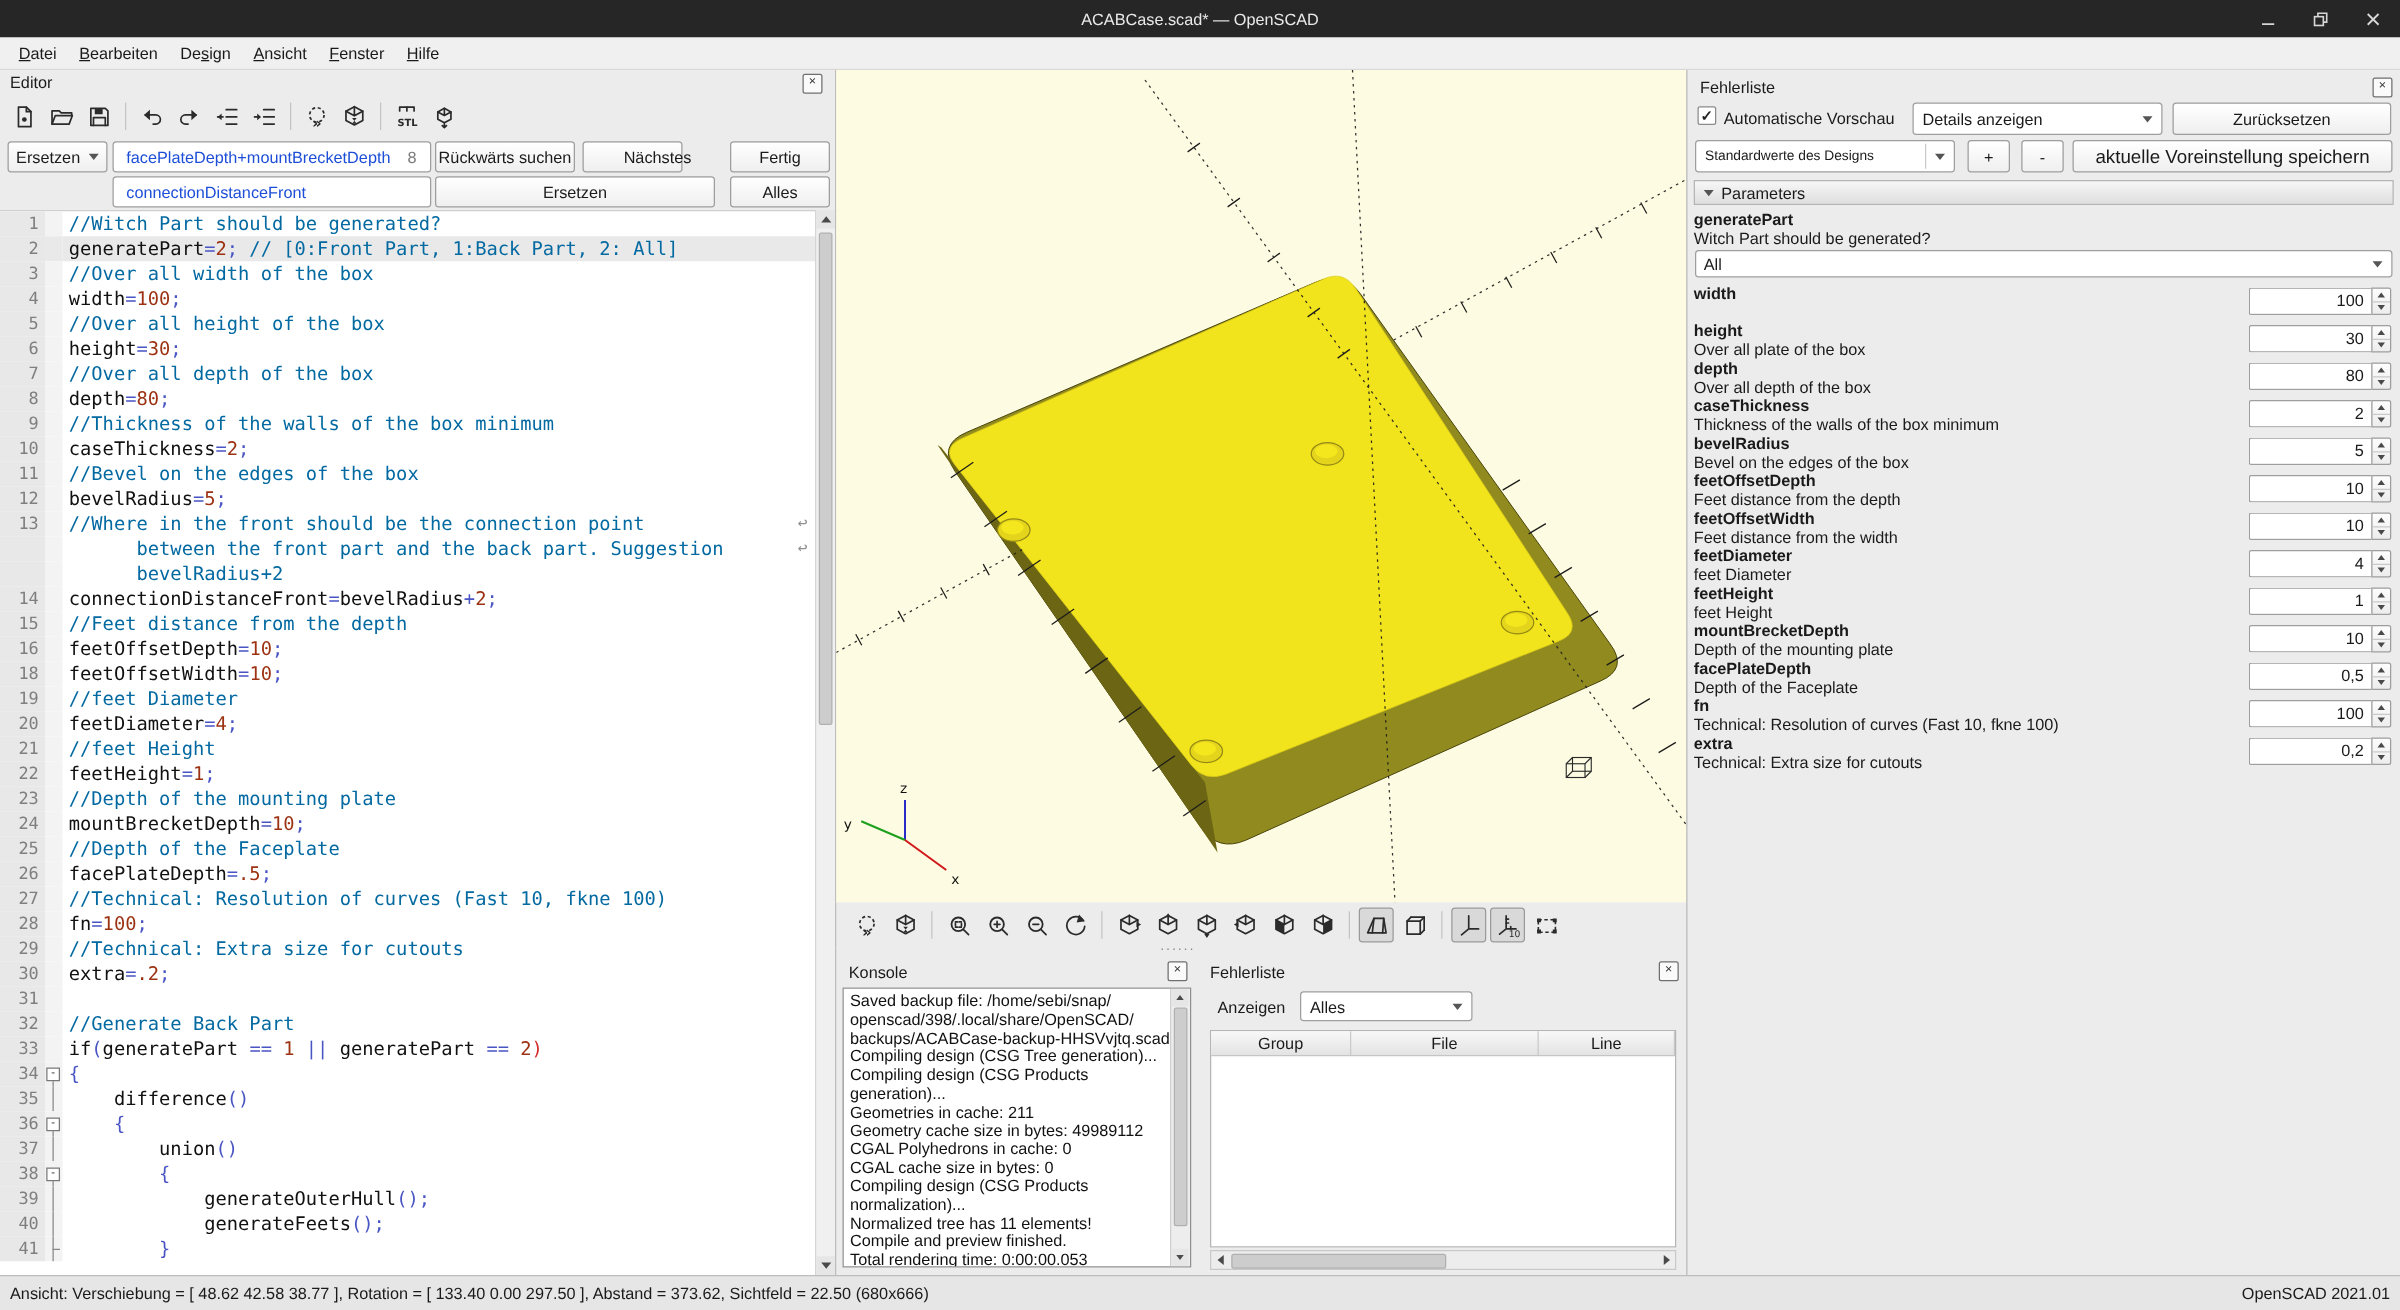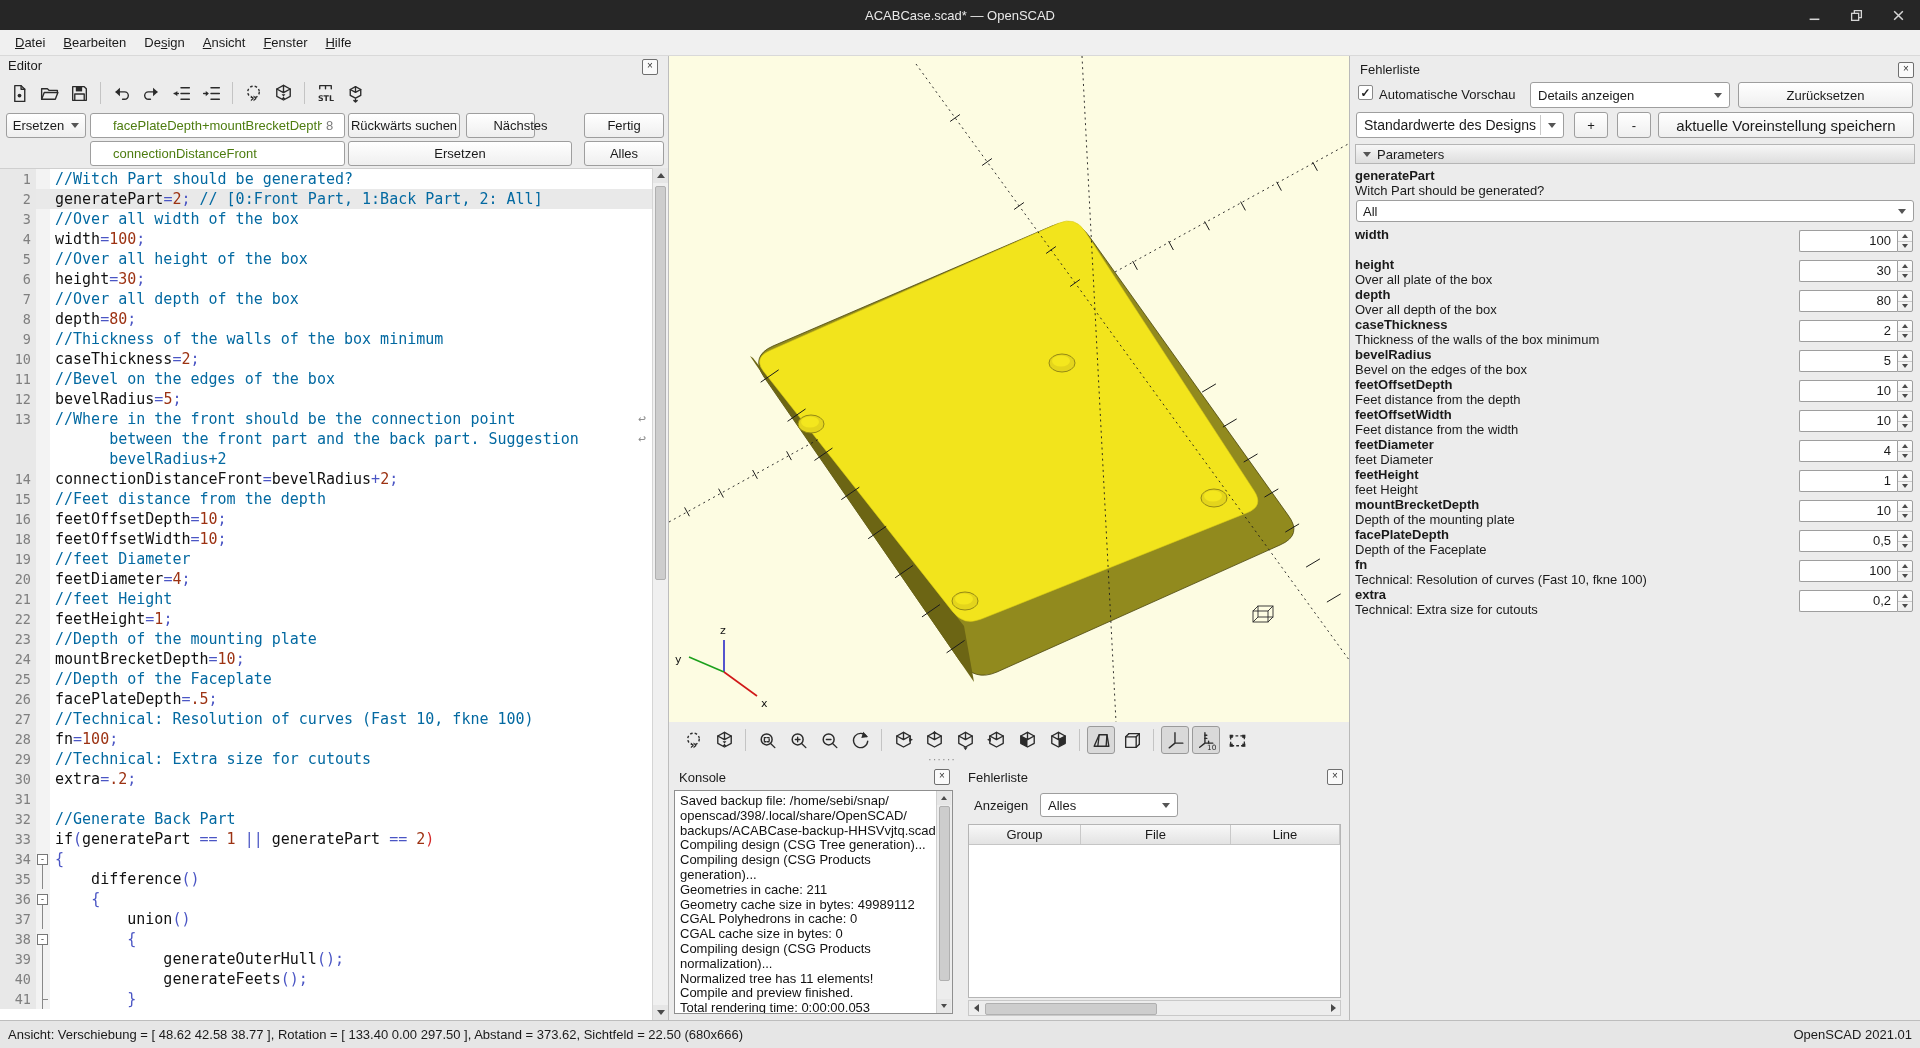--- a/index.html
+++ b/index.html
@@ -28,22 +28,22 @@
   .editor{position:absolute;left:0;top:56px;width:668px;height:964px;background:#ececec;}
   .editor-title{position:absolute;left:8px;top:2px;font-size:13px;}
   .editor .head-close{position:absolute;right:10px;top:3px;}
   .ed-toolbar{position:absolute;left:6px;top:20px;height:34px;display:flex;align-items:center;gap:3px;}
   .tool-btn{width:27px;height:27px;display:flex;align-items:center;justify-content:center;border-radius:3px;}
   .tb-sep{width:1px;height:22px;background:#c4c4c4;margin:0 4px;}
   .icon{display:flex;align-items:center;justify-content:center;}
 
   .btn{background:linear-gradient(#ffffff,#efefef);border:1px solid #9e9e9e;border-radius:3px;
        font-size:13px;display:flex;align-items:center;justify-content:center;box-sizing:border-box;position:absolute;}
-  .input{background:#fff;border:1px solid #9e9e9e;border-radius:3px;font-size:13px;padding:0 22px;
-         box-sizing:border-box;font-family:"Liberation Sans",sans-serif;position:absolute;outline:none;color:#4d7c0f;}
+  .input{background:#fff;border:1px solid #9e9e9e;border-radius:3px;font-size:13px;padding:0 10px;
+         box-sizing:border-box;font-family:"Liberation Sans",sans-serif;position:absolute;outline:none;color:#1d4ed8;}
   .combo-arrow{width:0;height:0;border-left:4px solid transparent;border-right:4px solid transparent;
                border-top:5px solid #555;}
   .mode-arrow{margin-left:7px;}
   .match-count{position:absolute;font-size:13px;color:#7c7c7c;}
 
   
   .code{position:absolute;left:0;top:112px;width:652px;height:852px;background:#fff;overflow:hidden;
         border-top:1px solid #cfcfcf;}
   .crow{display:flex;height:20px;line-height:20px;font-family:"DejaVu Sans Mono",monospace;font-size:15px;white-space:pre;}
   .gut{width:36px;background:#e8e8e8;color:#7f7f7f;text-align:right;padding-right:5px;font-size:13.5px;
@@ -276,21 +276,21 @@
         </div>
       </div>
 
     <div class="btn" style="left:6px;top:57px;width:80px;height:25px;">
       <span>Ersetzen</span>
         <span class="combo-arrow mode-arrow"></span>
     </div>
     <input class="input" style="left: 90px; top: 57px; width: 255px; height: 25px;" value="facePlateDepth+mountBrecketDepth">
     <span class="match-count" style="left:326px;top:62px;">8</span>
     <div class="btn" style="left:348px;top:57px;width:112px;height:25px;">Rückwärts suchen</div>
-    <div class="btn" style="left:466px;top:57px;width:69px;height:25px;padding-left:40px;">Nächstes</div>
+    <div class="btn" style="left:466px;top:57px;width:80px;height:25px;padding-left:40px;">Nächstes</div>
     <div class="btn" style="left:584px;top:57px;width:80px;height:25px;">Fertig</div>
 
     <input class="input" style="left: 90px; top: 85px; width: 255px; height: 25px;" value="connectionDistanceFront">
     <div class="btn" style="left:348px;top:85px;width:224px;height:25px;">Ersetzen</div>
     <div class="btn" style="left:584px;top:85px;width:80px;height:25px;">Alles</div>
 
     <div class="code">
         <div class="crow"><div class="gut">1</div><div class="fold"></div><div class="ctext"><span class="c">//Witch Part should be generated?</span></div></div>
         <div class="crow hl"><div class="gut">2</div><div class="fold"></div><div class="ctext"><span class="i">generatePart</span><span class="o">=</span><span class="n">2</span><span class="o">;</span><span class="c"> // [0:Front Part, 1:Back Part, 2: All]</span></div></div>
         <div class="crow"><div class="gut">3</div><div class="fold"></div><div class="ctext"><span class="c">//Over all width of the box</span></div></div>
@@ -647,21 +647,21 @@
     <div class="panel-close head-close">×</div>
 
     <div class="cz-check">✓</div>
     <div class="cz-check-label">Automatische Vorschau</div>
     <div class="combo" style="left:180px;top:26px;width:200px;height:26px;">
       <span>Details anzeigen</span>
         <span class="combo-arrow"></span>
     </div>
     <div class="btn" style="left:388px;top:26px;width:175px;height:26px;">Zurücksetzen</div>
 
-    <div class="combo split" style="left:6px;top:56px;width:208px;height:26px;font-size:14px;">
+    <div class="combo split" style="left:6px;top:56px;width:208px;height:26px;font-size:11px;">
       <span>Standardwerte des Designs</span>
         <span class="combo-arrow"></span>
     </div>
     <div class="btn" style="left:224px;top:56px;width:34px;height:26px;">+</div>
     <div class="btn" style="left:267px;top:56px;width:34px;height:26px;">-</div>
     <div class="btn" style="left:308px;top:56px;width:256px;height:26px;font-size:15px;">aktuelle Voreinstellung speichern</div>
 
     <div class="params-header">
       <span class="combo-arrow"></span>
       <span>Parameters</span>

